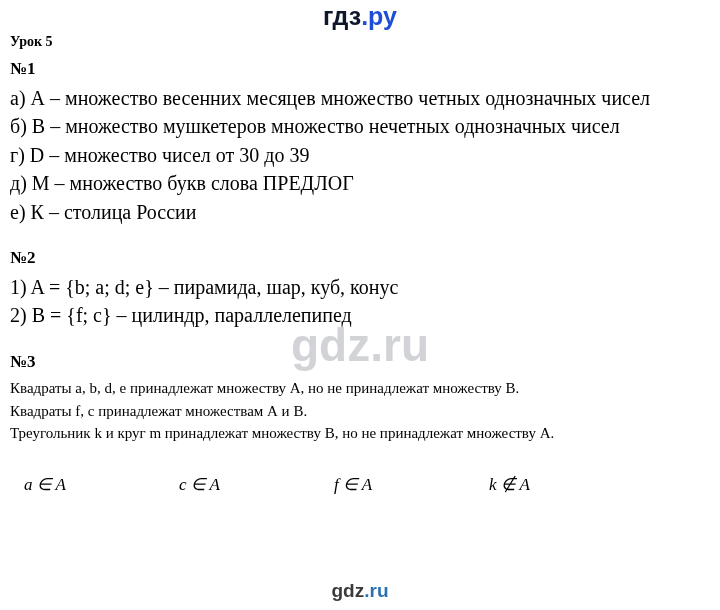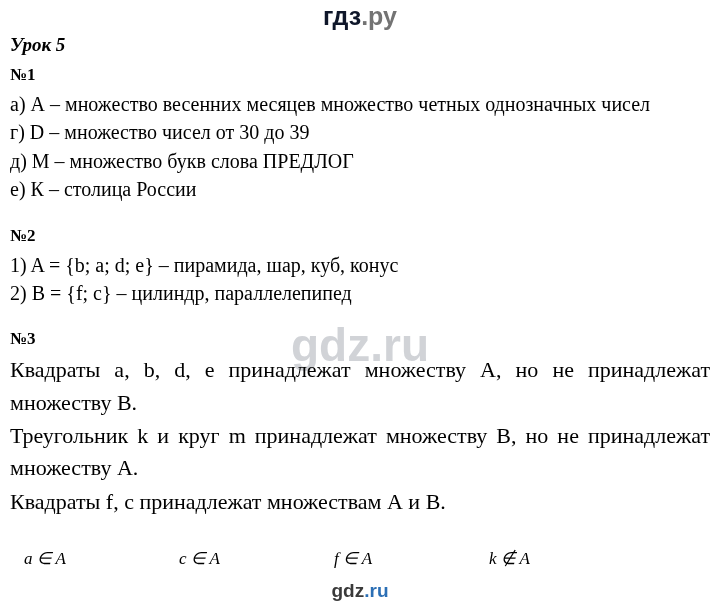--- a/index.html
+++ b/index.html
@@ -27,21 +27,21 @@
     top: 2px;
     left: 0;
     width: 720px;
     text-align: center;
     font-family: "Liberation Sans", sans-serif;
     font-weight: bold;
     font-size: 25px;
     letter-spacing: 0px;
   }
   .top-logo .part-gdz { color: #0f172a; }
-  .top-logo .part-ru { color: #737373; }
+  .top-logo .part-ru { color: #1d4ed8; }
 
   
   .bottom-logo {
     position: absolute;
     bottom: 8px;
     left: 0;
     width: 720px;
     text-align: center;
     font-family: "Liberation Sans", sans-serif;
     font-weight: bold;
@@ -68,40 +68,39 @@
 
   .content {
     position: absolute;
     top: 34px;
     left: 10px;
     width: 700px;
     z-index: 10;
   }
 
   .lesson-title {
-    font-size: 19px;
+    font-size: 14px;
     font-weight: bold;
     margin: 0 0 9px 0;
-    font-style: italic;
   }
   .task-num {
     font-size: 17px;
     font-weight: bold;
     margin: 0 0 5px 0;
   }
   .line {
     font-size: 20px;
     line-height: 1.42;
     margin: 0;
     white-space: nowrap;
   }
   .block-gap-1 { height: 22px; }
   .block-gap-2 { height: 22px; }
   .para {
-    font-size: 22px;
+    font-size: 15px;
     line-height: 1.47;
     margin: 0 0 1px 0;
     text-align: justify;
     width: 700px;
   }
   .para-last { margin-bottom: 0; }
 
   
   .set-table {
     margin-top: 26px;
@@ -133,36 +132,37 @@
   <div class="watermark">
     <span>gdz</span><span>.ru</span>
   </div>
 
   <div class="content">
 
     <div class="lesson-title">Урок 5</div>
 
     <div class="task-num">№1</div>
     <div class="line">а) А – множество весенних месяцев множество четных однозначных чисел</div>
+    <div class="line">б) В – множество мушкетеров множество нечетных однозначных чисел</div>
     <div class="line">г) D – множество чисел от 30 до 39</div>
     <div class="line">д) М – множество букв слова ПРЕДЛОГ</div>
     <div class="line">е) К – столица России</div>
 
     <div class="block-gap-1"></div>
 
     <div class="task-num">№2</div>
     <div class="line">1) A = {b; a; d; e} – пирамида, шар, куб, конус</div>
     <div class="line">2) B = {f; c} – цилиндр, параллелепипед</div>
 
     <div class="block-gap-2"></div>
 
     <div class="task-num">№3</div>
     <div class="para">Квадраты a, b, d, e принадлежат множеству А, но не принадлежат множеству В.</div>
+    <div class="para para-last">Квадраты f, c принадлежат множествам А и В.</div>
     <div class="para">Треугольник k и круг m принадлежат множеству В, но не принадлежат множеству А.</div>
-    <div class="para para-last">Квадраты f, c принадлежат множествам А и В.</div>
 
     <table class="set-table">
       <tbody>
           <tr>
         <td class="col1">a ∈ A</td>
         <td class="col2">c ∈ A</td>
         <td class="col3">f ∈ A</td>
         <td class="col4">k ∉ A</td>
       </tr>
     </tbody>

